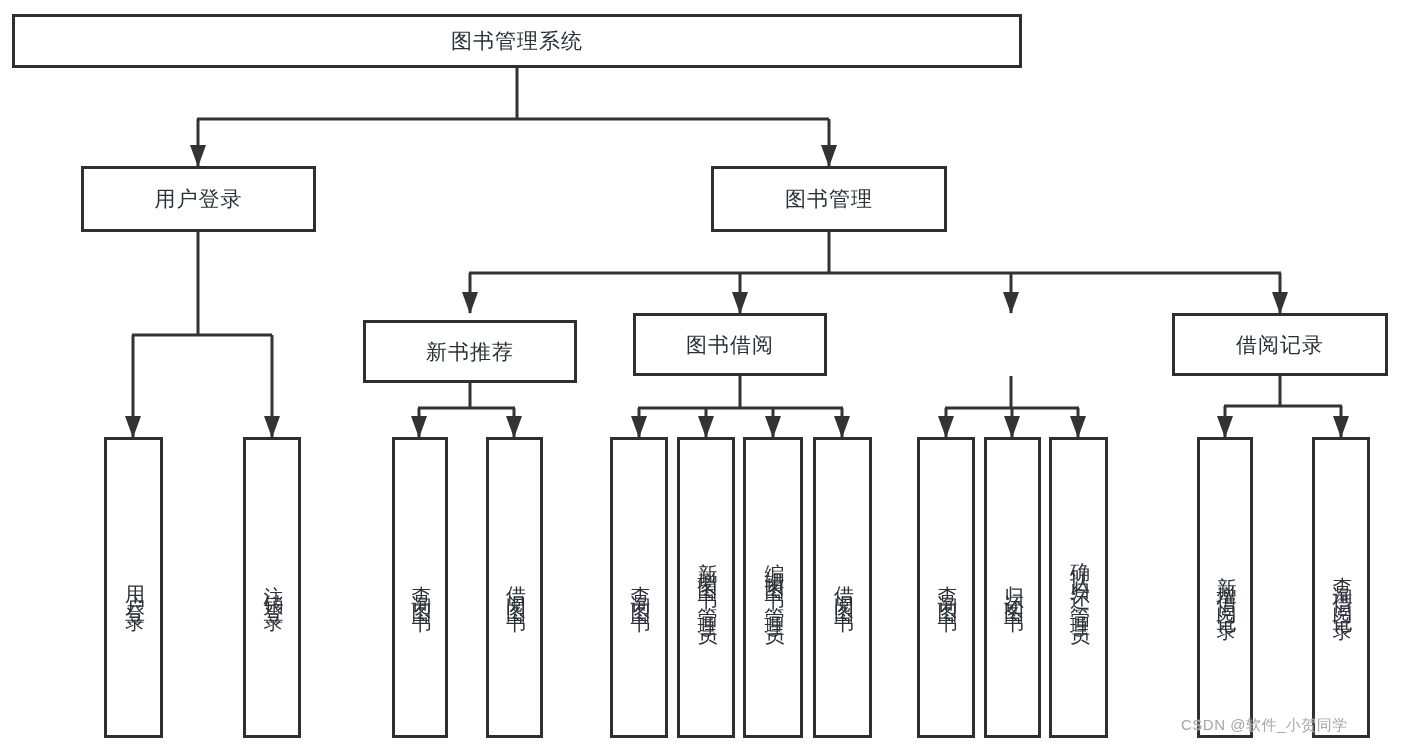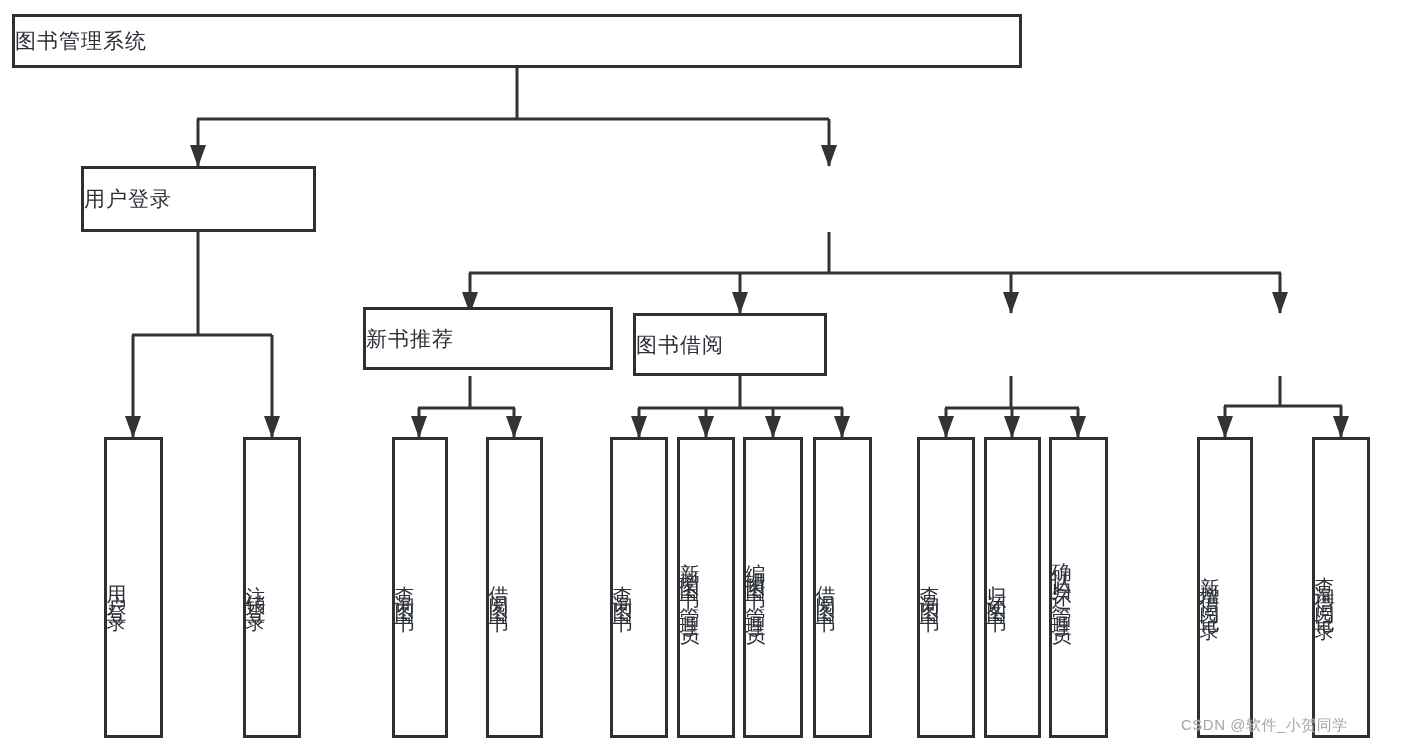--- a/index.html
+++ b/index.html
@@ -20,22 +20,23 @@
     left: 0; top: 0;
     width: 1405px; height: 747px;
   }
   .node {
     position: absolute;
     box-sizing: border-box;
     border: 3px solid #2f2f2f;
     background: #ffffff;
     display: flex;
     align-items: center;
-    justify-content: flex-start;
+    justify-content: center;
     color: #2b2f36;
+    font-family: Liberation Mono, monospace;
   }
   .node.h {
     font-size: 21px;
     letter-spacing: 1px;
     white-space: nowrap;
   }
   .node.v {
     font-size: 20px;
   }
   .node.v span {
@@ -104,26 +105,32 @@
     </g>
   </svg>
 
   <div class="node h" style="left:12px; top:14px; width:1010px; height:54px">
     <span>图书管理系统</span>
   </div>
 
   <div class="node h" style="left:81px; top:166px; width:235px; height:66px">
     <span>用户登录</span>
   </div>
+  <div class="node h" style="left:711px; top:166px; width:236px; height:66px">
+    <span>图书管理</span>
+  </div>
 
-  <div class="node h" style="left:363px; top:307px; width:250px; height:63px">
+  <div class="node h" style="left:363px; top:320px; width:214px; height:63px">
     <span>新书推荐</span>
   </div>
   <div class="node h" style="left:633px; top:313px; width:194px; height:63px">
     <span>图书借阅</span>
+  </div>
+  <div class="node h" style="left:1172px; top:313px; width:216px; height:63px">
+    <span>借阅记录</span>
   </div>
 
   <div class="node v" style="left:104px; top:437px; width:59px; height:301px">
     <span>用户登录</span>
   </div>
   <div class="node v" style="left:243px; top:437px; width:58px; height:301px">
     <span>注销登录</span>
   </div>
 
   <div class="node v" style="left:392px; top:437px; width:56px; height:301px">

